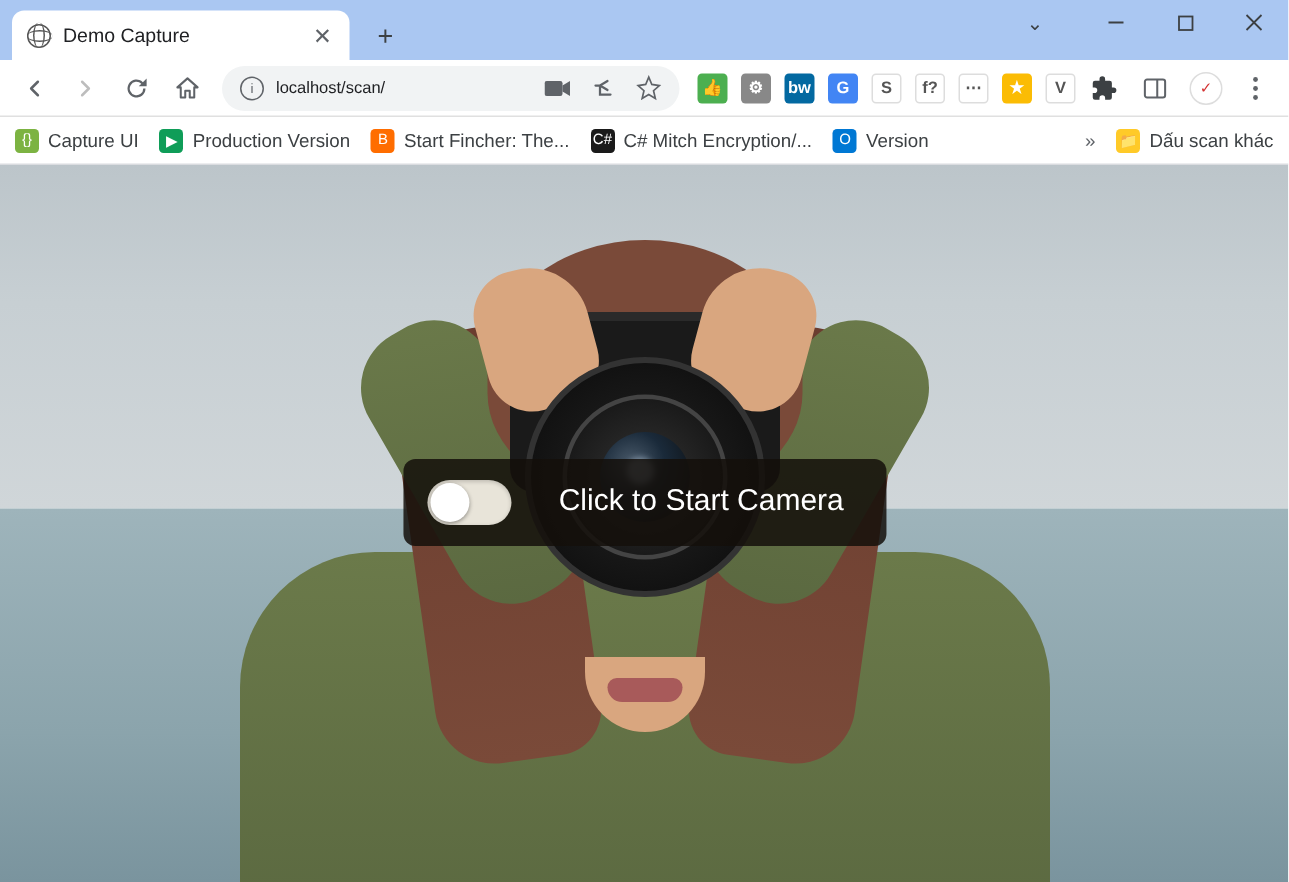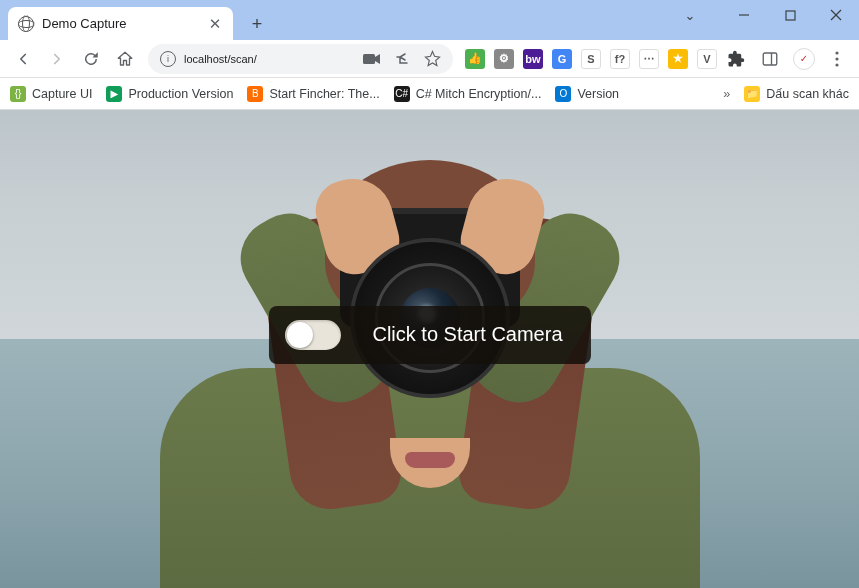--- a/index.html
+++ b/index.html
@@ -136,21 +136,21 @@
       <span class="omnibox-action">
           <svg width="17" height="17" viewBox="0 0 24 24">
             <path d="M12 2l2.9 6.9L22 10l-5.5 4.8L18.2 22 12 18.3 5.8 22l1.7-7.2L2 10l7.1-1.1L12 2z" fill="none" stroke="#5f6368" stroke-width="1.6"></path>
           </svg>
         </span>
     </div>
   </div>
   <div class="ext-row" id="ext-row">
       <div class="ext-icon" style="background: rgb(76, 175, 80); color: rgb(255, 255, 255); border: none;">👍</div>
       <div class="ext-icon" style="background: rgb(136, 136, 136); color: rgb(255, 255, 255); border: none;">⚙</div>
-      <div class="ext-icon" style="background: #4c1d95; color: rgb(255, 255, 255); border: none;">bw</div>
+      <div class="ext-icon" style="background: #0369a1; color: rgb(255, 255, 255); border: none;">bw</div>
       <div class="ext-icon" style="background: rgb(66, 133, 244); color: rgb(255, 255, 255); border: none;">G</div>
       <div class="ext-icon" style="background: rgb(255, 255, 255); color: rgb(85, 85, 85); border: 1px solid rgb(221, 221, 221);">S</div>
       <div class="ext-icon" style="background: rgb(255, 255, 255); color: rgb(85, 85, 85); border: 1px solid rgb(221, 221, 221);">f?</div>
       <div class="ext-icon" style="background: rgb(255, 255, 255); color: rgb(85, 85, 85); border: 1px solid rgb(221, 221, 221);">⋯</div>
       <div class="ext-icon" style="background: rgb(251, 188, 4); color: rgb(255, 255, 255); border: none;">★</div>
       <div class="ext-icon" style="background: rgb(255, 255, 255); color: rgb(85, 85, 85); border: 1px solid rgb(221, 221, 221);">V</div>
     </div>
   <div class="nav-btn">
       <svg width="18" height="18" viewBox="0 0 24 24">
         <path d="M20.5 11H19V7a2 2 0 0 0-2-2h-4V3.5a2.5 2.5 0 0 0-5 0V5H4a2 2 0 0 0-2 2v4h1.5a2.5 2.5 0 0 1 0 5H2v4a2 2 0 0 0 2 2h4v-1.5a2.5 2.5 0 0 1 5 0V22h4a2 2 0 0 0 2-2v-4h1.5a2.5 2.5 0 0 0 0-5z" fill="#3c4043"></path>

